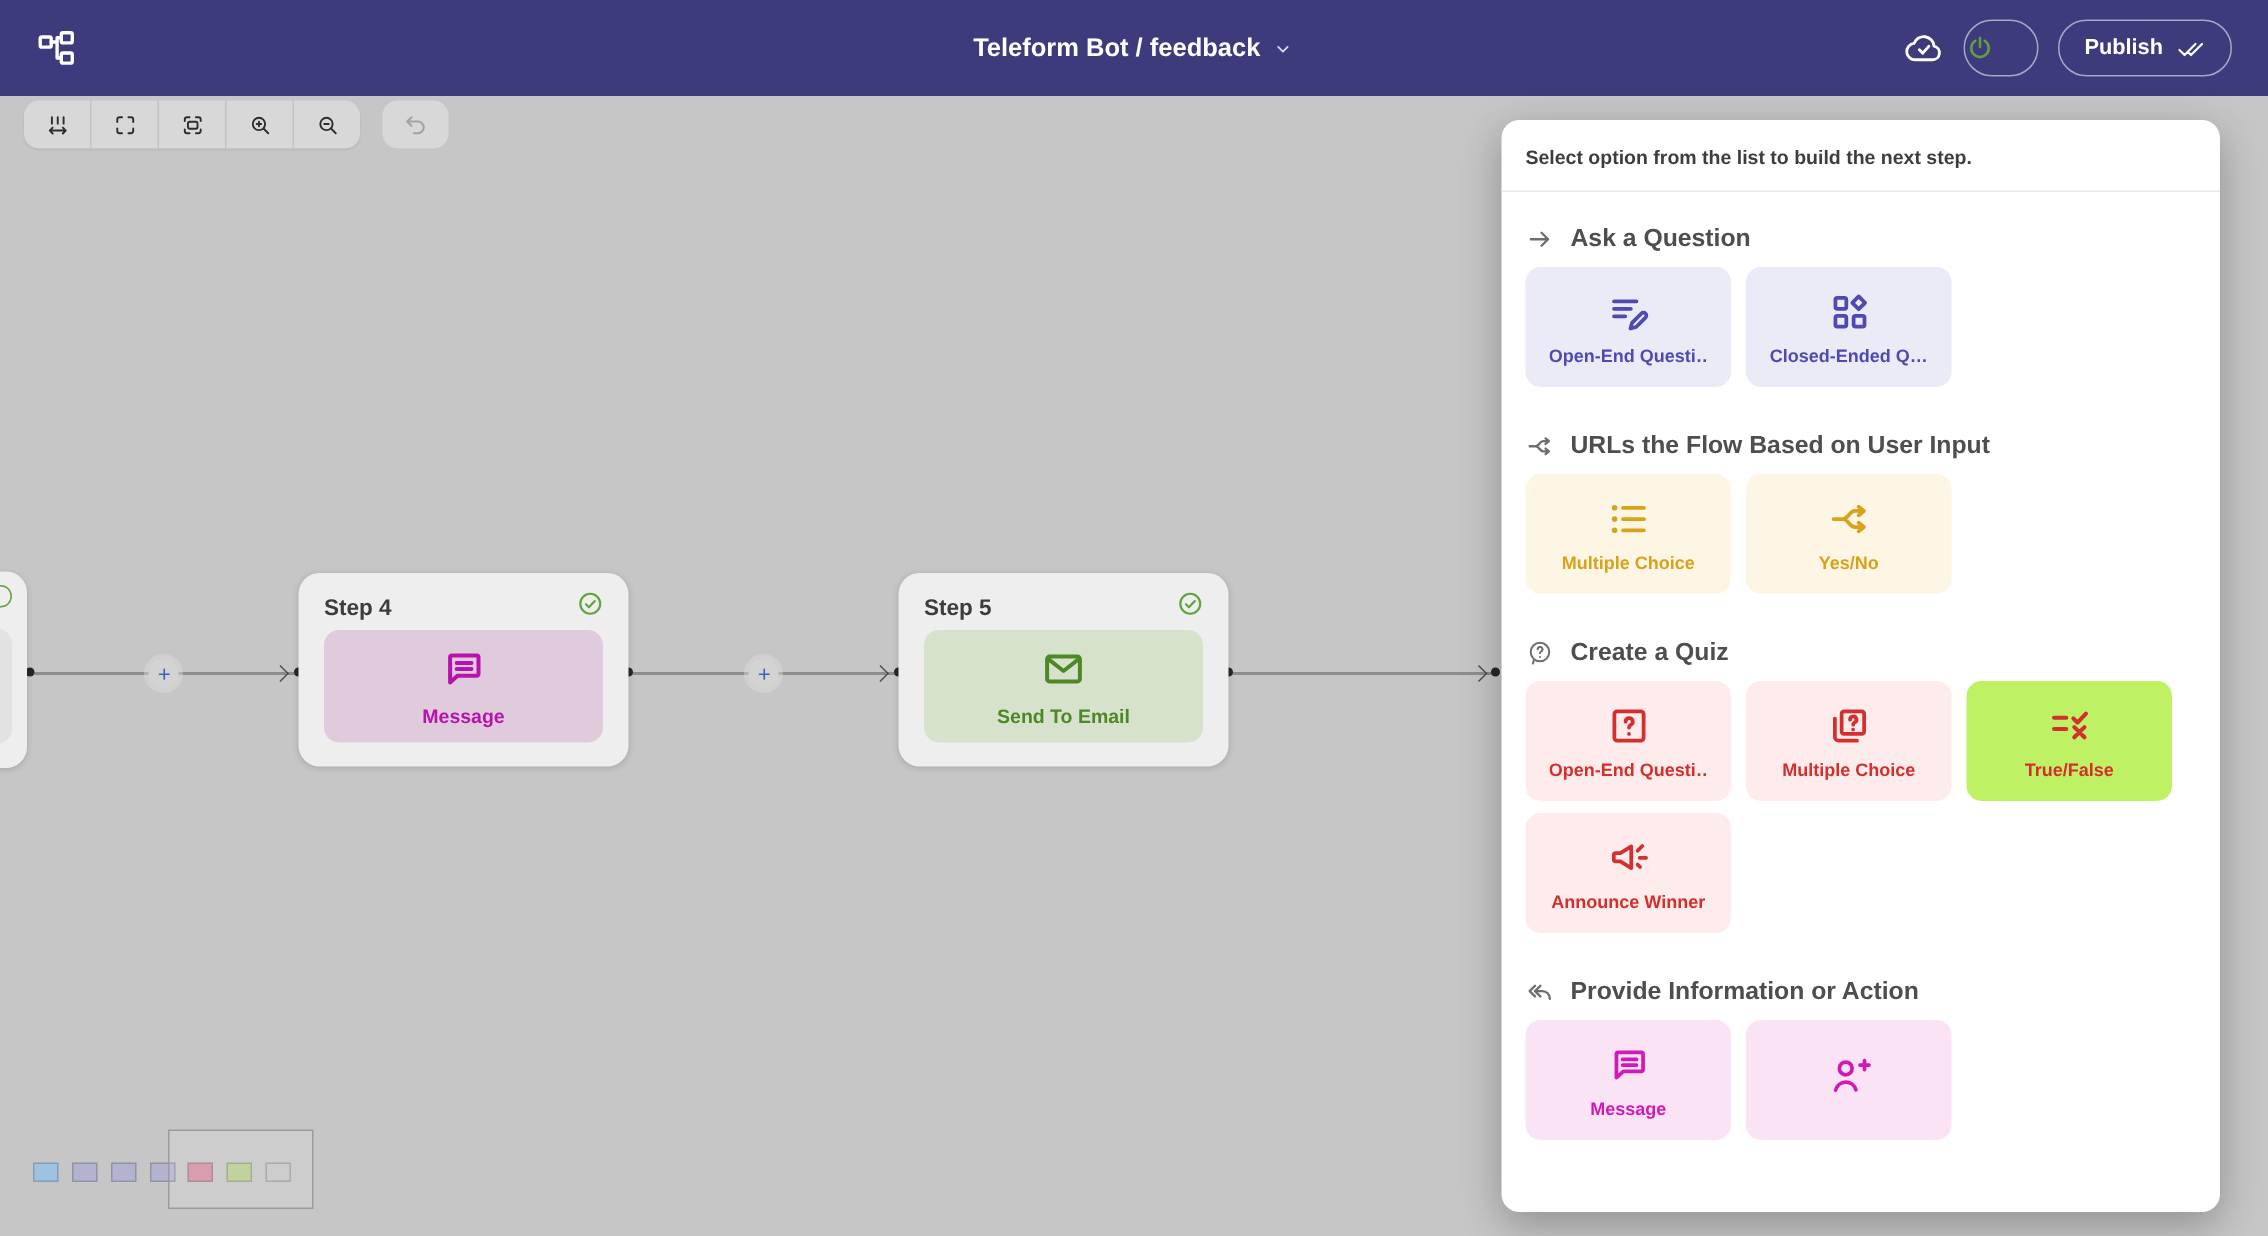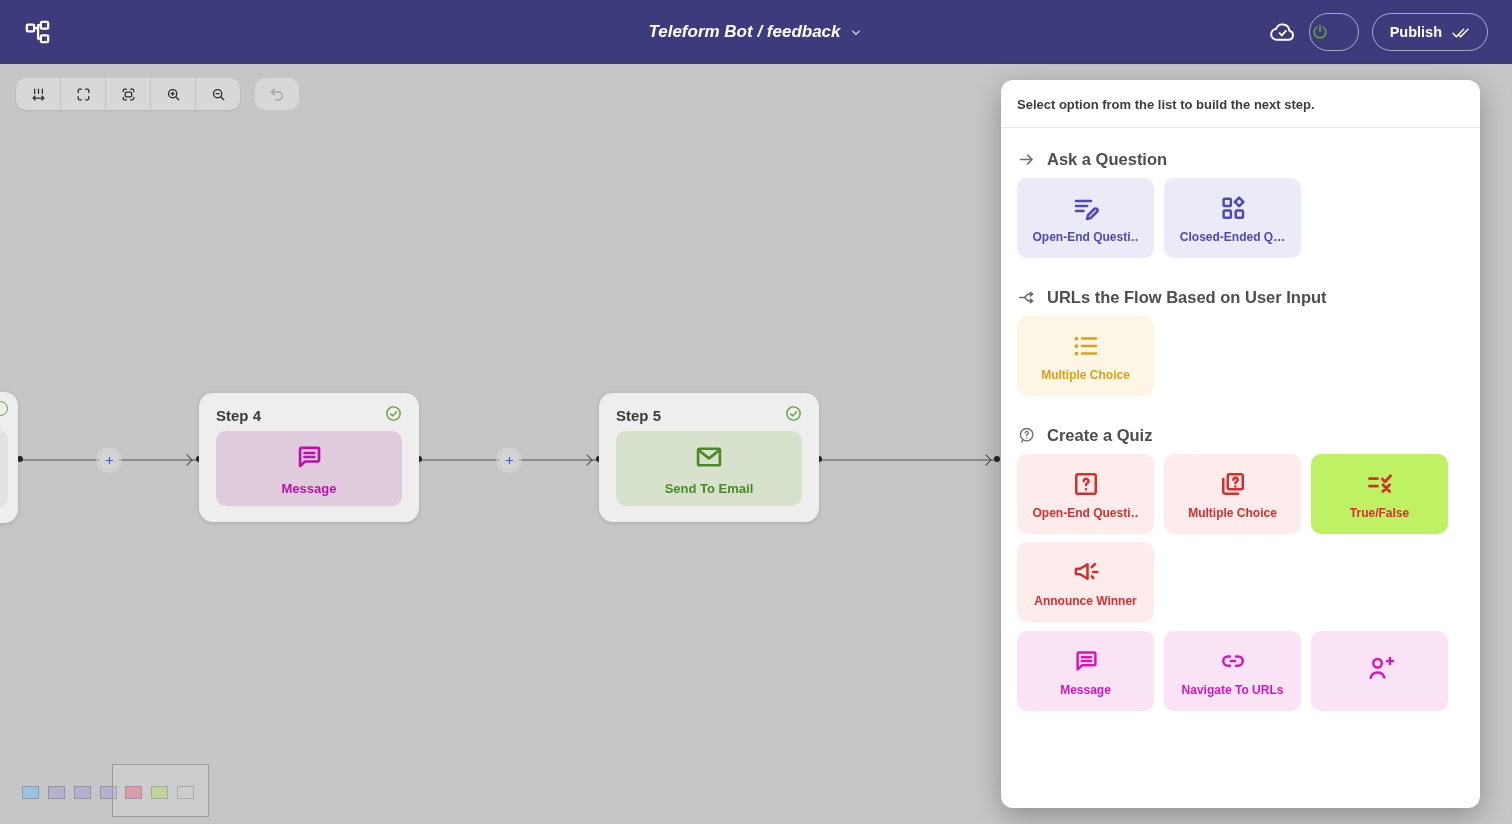--- a/index.html
+++ b/index.html
@@ -4,32 +4,32 @@
 <style>
   html,body{margin:0;padding:0;width:1512px;height:824px;overflow:hidden;
     font-family:"Liberation Sans","DejaVu Sans",sans-serif;background:#c6c6c6;}
   .ic{display:inline-flex;align-items:center;justify-content:center;line-height:0;}
   .ic svg{display:block;}
 
   
   #header{position:absolute;top:0;left:0;right:0;height:64px;background:#3e3b7d;z-index:20;
     display:flex;align-items:center;padding:0 24px;box-sizing:border-box;color:#fff;}
   #logo{color:#fff;}
-  #title-group{position:absolute;left:50%;transform:translateX(-50%);display:flex;align-items:center;gap:8px;cursor:pointer;font-style:italic;}
+  #title-group{position:absolute;left:50%;transform:translateX(-50%);display:flex;align-items:center;gap:8px;cursor:pointer;}
   #title-group .ttl{font-size:17px;font-weight:700;color:#fff;white-space:nowrap;}
   #title-group .chev{color:#d8d7ef;}
   #hdr-right{margin-left:auto;display:flex;align-items:center;gap:13px;}
   .pill{border:1.5px solid rgba(255,255,255,.55);border-radius:20px;background:transparent;
     display:flex;align-items:center;justify-content:flex-start;cursor:pointer;box-sizing:border-box;}
   #power-btn{width:50px;height:38px;color:#5fa03c;}
   #publish-btn{height:38px;padding:0 17px;gap:9px;color:#fff;font-size:14.5px;font-weight:700;}
   #cloud{color:#fff;}
 
   
-  #canvas{position:absolute;left:0;top:64px;width:1232px;height:760px;background:#c6c6c6;overflow:hidden;}
+  #canvas{position:absolute;left:0;top:53px;width:1232px;height:760px;background:#c6c6c6;overflow:hidden;}
 
   #toolbar{position:absolute;left:16px;top:14px;height:32px;background:#d8d8d8;border-radius:10px;
     display:flex;align-items:stretch;box-shadow:0 1px 2px rgba(0,0,0,.08);}
   .tbtn{width:44px;display:flex;align-items:center;justify-content:center;color:#2e2e2e;cursor:pointer;}
   .tbtn + .tbtn{border-left:1px solid #c2c2c2;}
   #undo-btn{position:absolute;left:255px;top:14px;width:44px;height:32px;background:#d8d8d8;border-radius:10px;
     display:flex;align-items:center;justify-content:center;color:#a4a4a4;cursor:default;}
 
   .edge{position:absolute;height:1.5px;background:#8d8d8d;top:395px;}
   .cdot{position:absolute;width:6px;height:6px;border-radius:50%;background:#262626;top:392px;}
@@ -327,20 +327,28 @@
         <div class="cards">
           <div class="card" style="background: rgb(253, 246, 228); color: rgb(217, 162, 28);">
             <span class="ic">
               <svg viewBox="0 0 24 24" fill="none" stroke="currentColor" stroke-width="2" stroke-linecap="round" stroke-linejoin="round" width="30" height="30">
                 <path d="M4.3 6h.01M4.3 12h.01M4.3 18h.01" stroke-width="3"></path>
                 <path d="M8.8 6H20M8.8 12H20M8.8 18H20"></path>
               </svg>
             </span>
             <span class="clabel">Multiple Choice</span>
           </div>
+          <div class="card" style="background: rgb(253, 246, 228); color: rgb(217, 162, 28);">
+            <span class="ic">
+              <svg viewBox="0 0 24 24" fill="none" stroke="currentColor" stroke-width="2" stroke-linecap="round" stroke-linejoin="round" width="30" height="30">
+                <path d="M3.5 12H8.5M8.5 12c3.2 0 3.2-4.3 6.4-4.3H19M8.5 12c3.2 0 3.2 4.3 6.4 4.3H19M16.9 5.4 19.7 7.7l-2.8 2.3M16.9 14l2.8 2.3-2.8 2.3"></path>
+              </svg>
+            </span>
+            <span class="clabel">Yes/No</span>
+          </div>
         </div>
       </div>
       <div class="section">
         <div class="sec-head">
           <span class="ic sicon">
             <svg viewBox="0 0 24 24" fill="none" stroke="currentColor" stroke-width="1.7" stroke-linecap="round" stroke-linejoin="round" width="19" height="19">
               <circle cx="12.2" cy="11" r="7.8"></circle>
               <path d="M7.1 17.8 6.2 20.7"></path>
               <path d="M10.3 8.7a2 2 0 1 1 2.9 1.8c-.7.4-1 .8-1 1.5M12.2 15.2h.01"></path>
             </svg>
@@ -380,41 +388,41 @@
               <svg viewBox="0 0 24 24" fill="none" stroke="currentColor" stroke-width="2" stroke-linecap="round" stroke-linejoin="round" width="30" height="30">
                 <path d="M13.2 5.8 7.4 9.4H4.9a1 1 0 0 0-1 1v2.4a1 1 0 0 0 1 1h2.5l5.8 3.6z"></path>
                 <path d="M16.6 8.1 19.1 5.6M17.7 11.9h3.4M16.6 15.5l1.3 1.3"></path>
               </svg>
             </span>
             <span class="clabel">Announce Winner</span>
           </div>
         </div>
       </div>
       <div class="section">
+        <div class="sec-head">
+          <span class="ic sicon">
+            <svg viewBox="0 0 24 24" fill="none" stroke="currentColor" stroke-width="2" stroke-linecap="round" stroke-linejoin="round" width="19" height="19">
+              <path d="M8 6.5 3.5 11 8 15.5M12.5 6.5 8 11l4.5 4.5M8 11h6.3a6.2 6.2 0 0 1 6.2 6.2v.3"></path>
+            </svg>
+          </span>
+          <span class="stitle">Provide Information or Action</span>
+        </div>
         <div class="cards">
           <div class="card" style="background: rgb(251, 227, 246); color: rgb(209, 25, 184);">
             <span class="ic">
               <svg viewBox="0 0 24 24" fill="none" stroke="currentColor" stroke-width="2" stroke-linecap="round" stroke-linejoin="round" width="30" height="30">
                 <path d="M18.6 5.2H6.2a.9.9 0 0 0-.9.9v12.6L9 15.4h9.6a.9.9 0 0 0 .9-.9V6.1a.9.9 0 0 0-.9-.9z"></path>
                 <path d="M8.6 9h7.4M8.6 12h7.4"></path>
               </svg>
             </span>
             <span class="clabel">Message</span>
           </div>
           <div class="card" style="background: rgb(251, 227, 246); color: rgb(209, 25, 184);">
             <span class="ic">
               <svg viewBox="0 0 24 24" fill="none" stroke="currentColor" stroke-width="2" stroke-linecap="round" stroke-linejoin="round" width="30" height="30">
-                <path d="M9.6 8.3H7.9a3.7 3.7 0 0 0 0 7.4h1.7M14.4 8.3h1.7a3.7 3.7 0 0 1 0 7.4h-1.7M10.3 12h3.4"></path>
-              </svg>
-            </span>
-            <span class="clabel">Navigate To URLs</span>
-          </div>
-          <div class="card" style="background: rgb(251, 227, 246); color: rgb(209, 25, 184);">
-            <span class="ic">
-              <svg viewBox="0 0 24 24" fill="none" stroke="currentColor" stroke-width="2" stroke-linecap="round" stroke-linejoin="round" width="30" height="30">
                 <circle cx="10" cy="8.2" r="3.4"></circle>
                 <path d="M4.6 19.8a5.6 5.6 0 0 1 10.8-.2M17.6 6.4h4.8M20 4v4.8"></path>
               </svg>
             </span>
             <span class="clabel"></span>
           </div>
         </div>
       </div>
     </div>
 </div>

